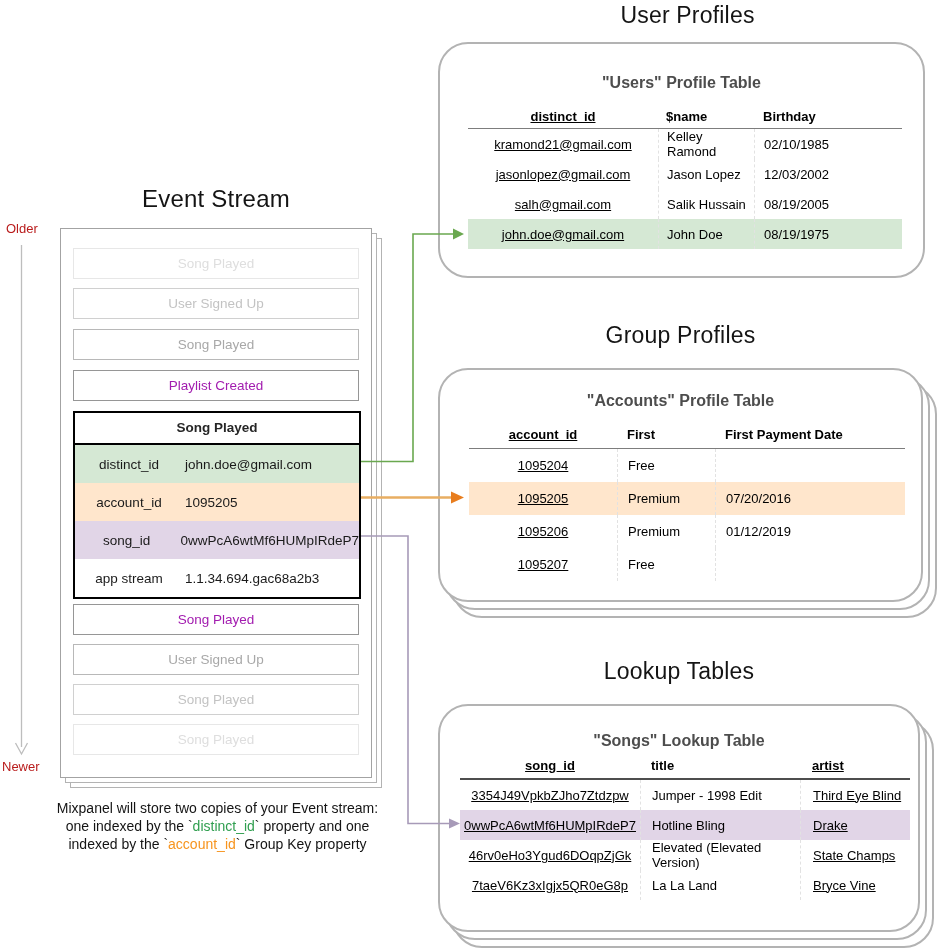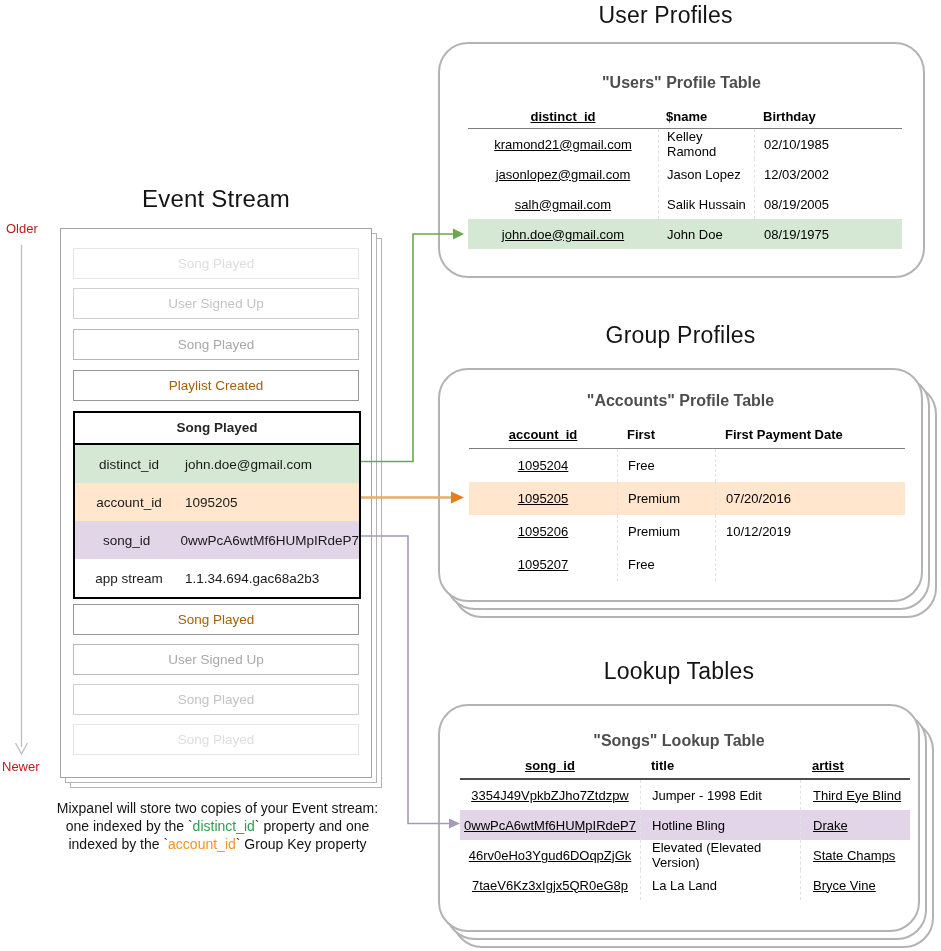--- a/index.html
+++ b/index.html
@@ -17,21 +17,21 @@
   .es-layer {
     position:absolute; width:312px; height:550px; background:#fff;
     border:1.5px solid #b3b3b3; box-sizing:border-box;
   }
   .es-main { border-color:#a3a3a3; z-index:3; }
   .evt {
     position:absolute; left:73px; width:286px; height:31px; line-height:29px;
     text-align:center; font-size:13.5px; background:#fff;
     border:1px solid #999; box-sizing:border-box; z-index:4;
   }
-  .fade0 { border-color:#969696; color:#a16207; }
+  .fade0 { border-color:#969696; color:#a21caf; }
   .fade1 { border-color:#b8b8b8; color:#a8a8a8; }
   .fade2 { border-color:#d0d0d0; color:#c3c3c3; }
   .fade3 { border-color:#e7e7e7; color:#dedede; }
 
   
   .detail {
     position:absolute; left:73px; top:411px; width:288px; background:#fff;
     border:2px solid #000; box-sizing:border-box; z-index:4;
   }
   .detail-hd {
@@ -147,21 +147,21 @@
   <div class="evt fade1" style="top:644px;">User Signed Up</div>
   <div class="evt fade2" style="top:684px;">Song Played</div>
   <div class="evt fade3" style="top:724px;">Song Played</div>
 
   <div class="caption">
     <span>Mixpanel will store two copies of your Event stream:</span><br>
     <span><span>one indexed by the `</span><span class="code-green">distinct_id</span><span>` property and one</span></span><br>
     <span><span>indexed by the `</span><span class="code-orange">account_id</span><span>` Group Key property</span></span>
   </div>
 
-  <div class="abs section-title" style="left:422px; top:2px; width:487px;">User Profiles</div>
+  <div class="abs section-title" style="left:444px; top:2px; width:487px;">User Profiles</div>
 
   <div class="card" style="left:438px; top:42px; width:487px; height:236px;">
     <div class="tbl-title" style="top:30px;">"Users" Profile Table</div>
     <div class="ptable users-grid">
       <div class="trow hdr">
         <div class="c c1">
             <span>distinct_id</span>
           </div>
         <div class="c c2">
             <span>$name</span>
@@ -260,21 +260,21 @@
           </div>
       </div>
       <div class="trow body">
         <div class="c c1">
             <span>1095206</span>
           </div>
         <div class="c c2">
             <span>Premium</span>
           </div>
         <div class="c c3">
-            <span>10/12/2019</span>
+            <span>01/12/2019</span>
           </div>
       </div>
       <div class="trow body">
         <div class="c c1">
             <span>1095207</span>
           </div>
         <div class="c c2">
             <span>Free</span>
           </div>
         <div class="c c3">

